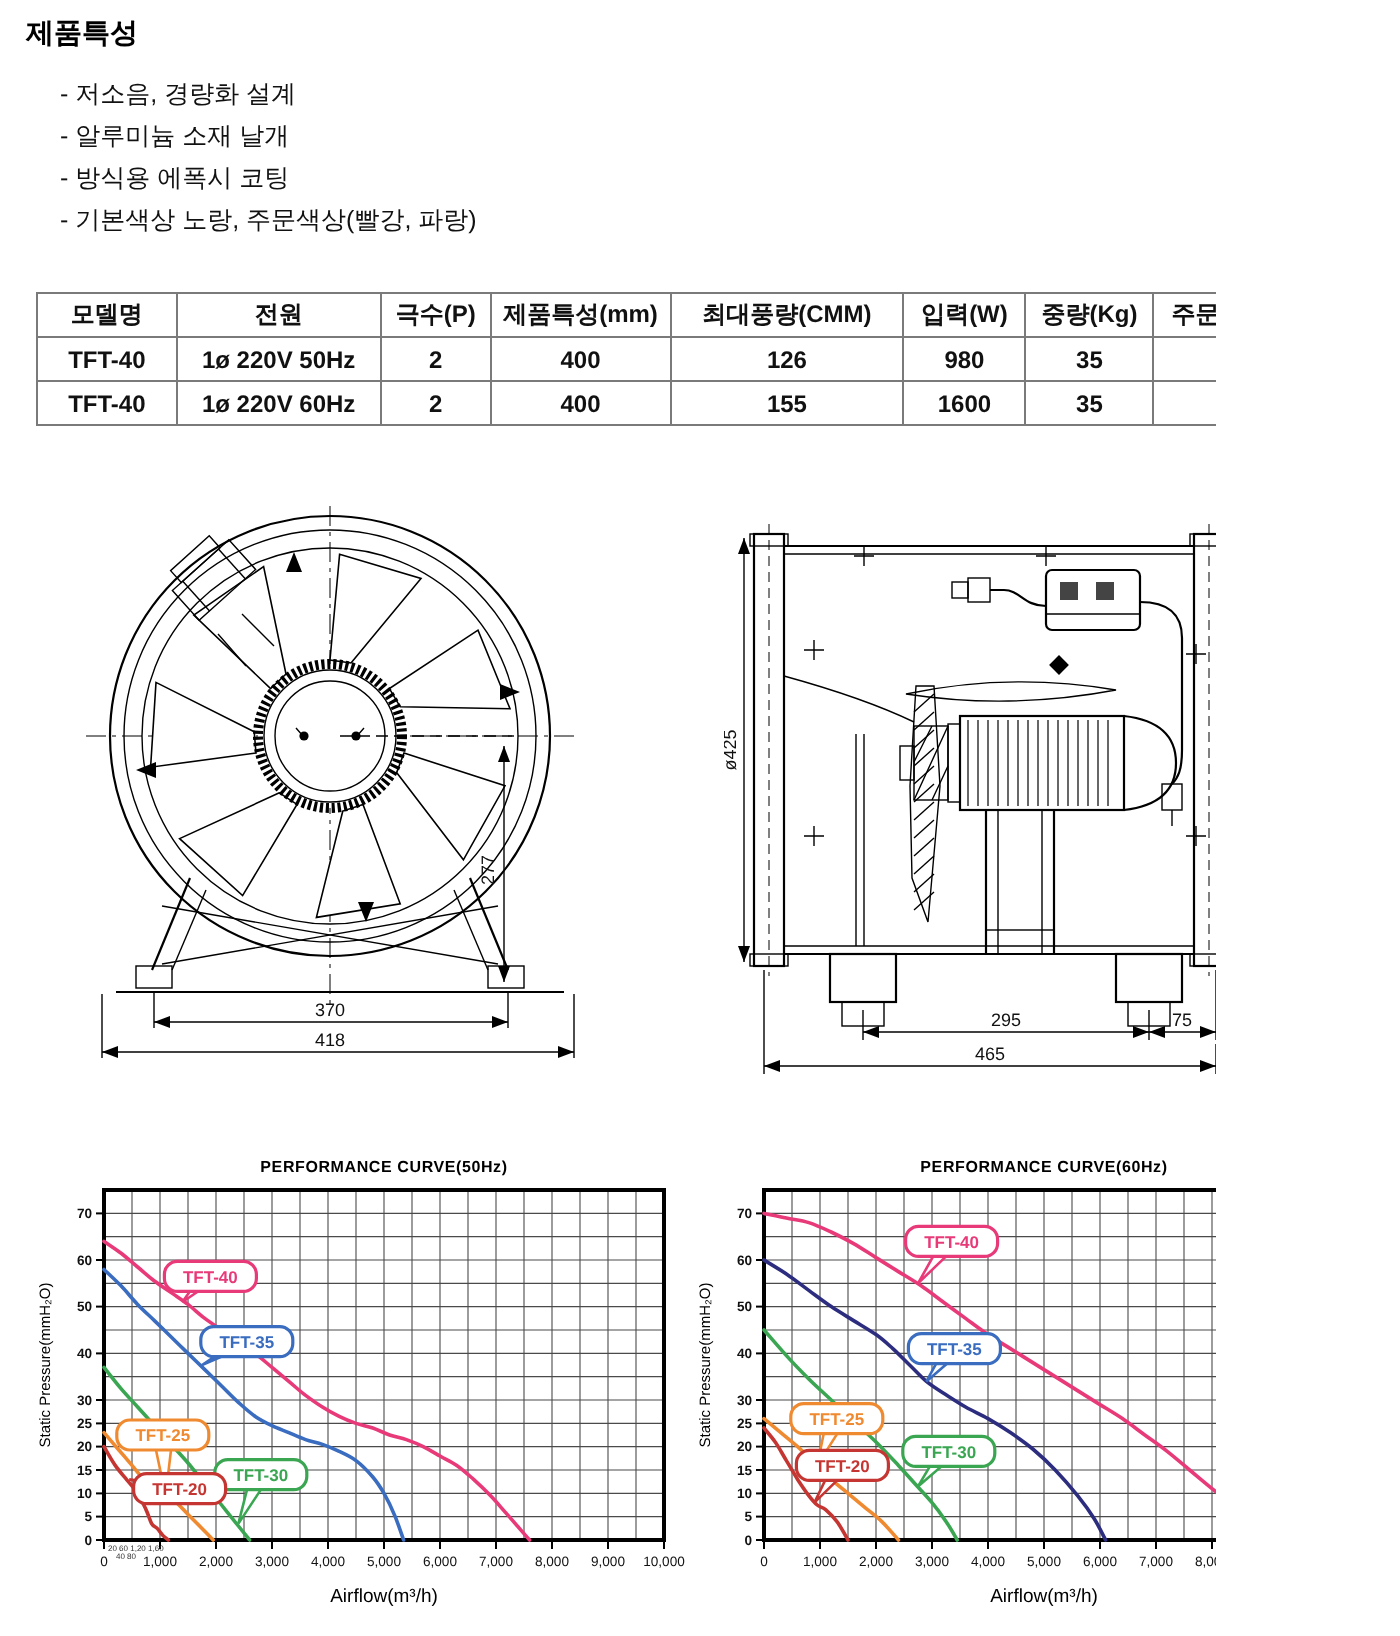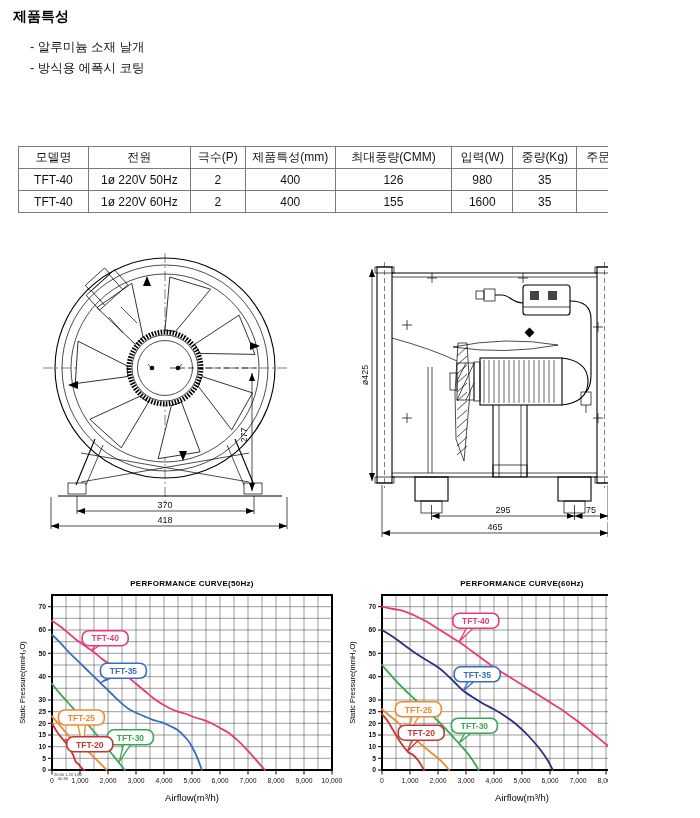--- a/index.html
+++ b/index.html
@@ -3,21 +3,21 @@
 <meta charset="utf-8">
 <style>
   html,body{margin:0;padding:0;background:#fff;}
   .page{position:relative;width:608px;height:818px;background:#ffffff;overflow:hidden;
         font-family:"Liberation Sans","DejaVu Sans",sans-serif;color:#111;}
   .doc-title{position:absolute;left:13px;top:8px;font-size:14px;font-weight:bold;color:#000;}
   .features{position:absolute;left:30px;top:37px;font-size:12.5px;color:#111;}
   .features div{height:21px;line-height:21px;white-space:pre;}
   table.spec{position:absolute;left:18px;top:146px;width:642px;border-collapse:collapse;
              font-size:12px;color:#111;table-layout:fixed;}
-  table.spec th,table.spec td{border:1px solid #7a7a7a;text-align:center;font-weight:normal;
+  table.spec th,table.spec td{border:1px solid #7a7a7a;text-align:center;font-weight:bold;
              height:21px;padding:0;overflow:hidden;white-space:nowrap;}
   table.spec col:nth-child(1){width:10.9%}
   table.spec col:nth-child(2){width:15.9%}
   table.spec col:nth-child(3){width:8.6%}
   table.spec col:nth-child(4){width:14.0%}
   table.spec col:nth-child(5){width:18.2%}
   table.spec col:nth-child(6){width:9.5%}
   table.spec col:nth-child(7){width:10.0%}
   table.spec col:nth-child(8){width:12.9%}
   svg{position:absolute;}
@@ -31,22 +31,24 @@
   text.dimtxt{font-size:9px;fill:#111;font-family:"Liberation Sans",sans-serif;}
 </style>
 </head>
 <body>
 
 <div class="page">
 
   <div class="doc-title">제품특성</div>
 
   <div class="features">
+    <div>- 저소음, 경량화 설계</div>
     <div>- 알루미늄 소재 날개</div>
     <div>- 방식용 에폭시 코팅</div>
+    <div>- 기본색상 노랑, 주문색상(빨강, 파랑)</div>
   </div>
 
   <table class="spec">
     <colgroup>
         <col>
         <col>
         <col>
         <col>
         <col>
         <col>

